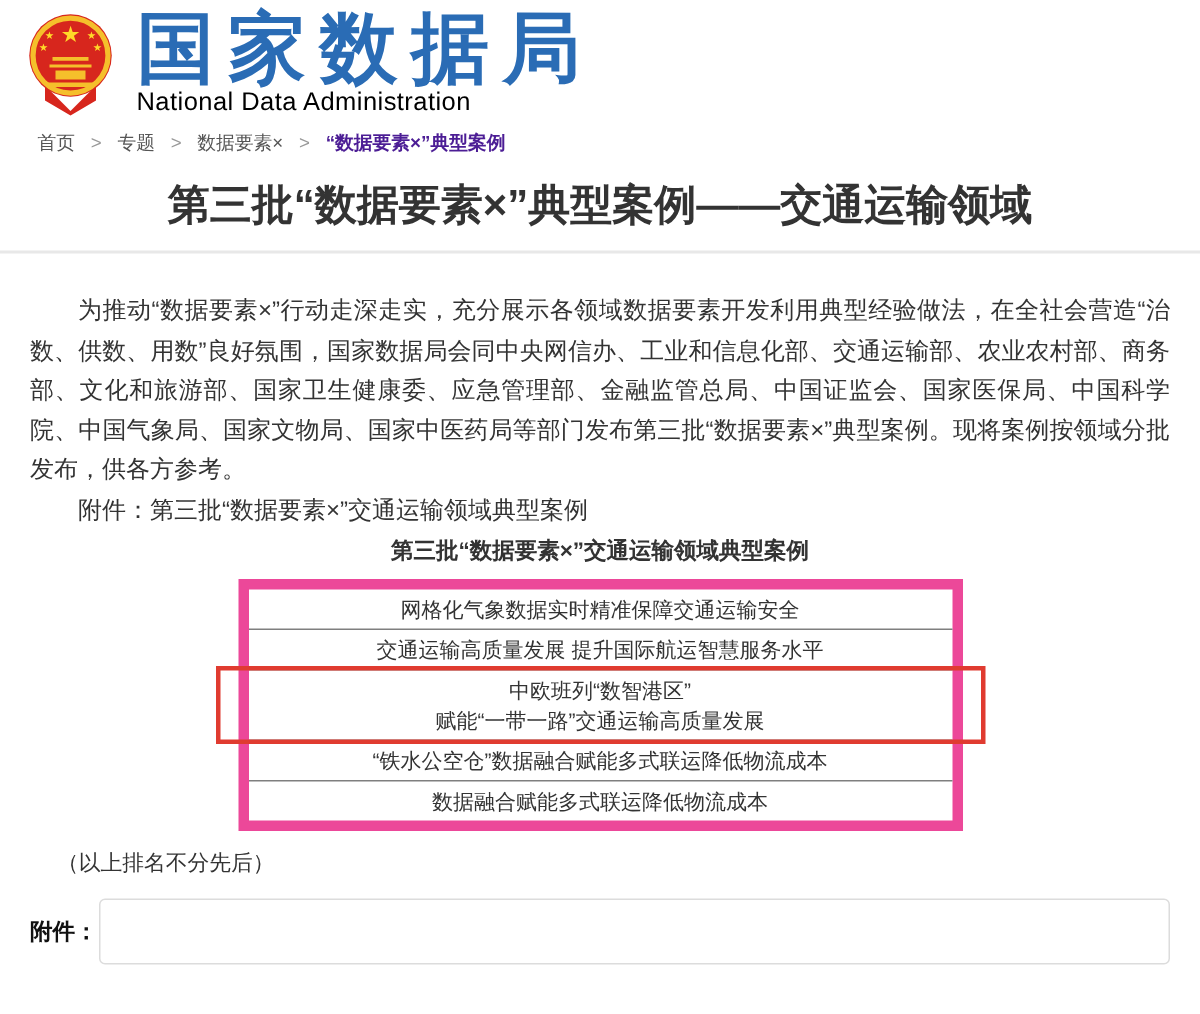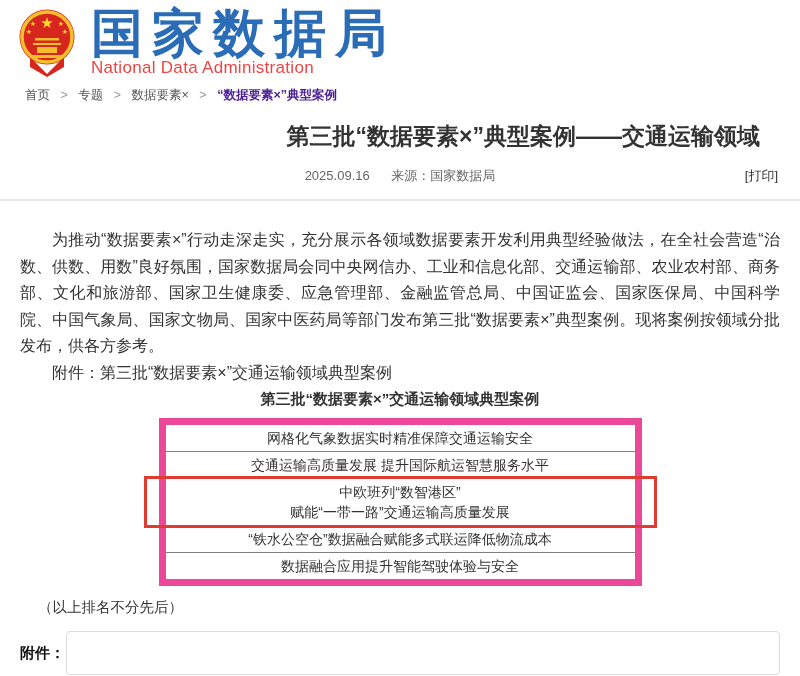--- a/index.html
+++ b/index.html
@@ -12,32 +12,32 @@
   .page { width: 800px; height: 676px; position: relative; background: #fff; }
 
   
   .site-header { display: flex; align-items: flex-start; padding: 5px 0 0 18px; }
   .logo { display: flex; align-items: flex-start; gap: 15px; cursor: pointer; }
   .logo-text { padding-top: 4px; }
   .site-name {
     font-size: 52px; font-weight: 700; color: #2a6cb5;
     letter-spacing: 9px; line-height: 48px; white-space: nowrap;
   }
-  .site-name-en { font-size: 17px; color: #ef4444; margin-top: 1px; letter-spacing: 0.3px; }
+  .site-name-en { font-size: 17px; color: #000000; margin-top: 1px; letter-spacing: 0.3px; }
 
   
   .breadcrumb { margin: 8px 0 0 25px; font-size: 12.5px; color: #555; height: 16px; }
   .bc-link { cursor: pointer; }
   .bc-sep { color: #999; margin: 0 7px; }
   .bc-current { color: #4c1d95; font-weight: 700; }
 
   
   .article-title {
-    margin: 18px 40px 0; text-align: right;
-    font-size: 23px; font-weight: 700; color: #333; line-height: 31px;
+    margin: 18px 40px 0; text-align: center;
+    font-size: 28px; font-weight: 700; color: #333; line-height: 31px;
   }
   .meta { position: relative; margin-top: 15px; text-align: center; font-size: 13px; color: #666; height: 17px; }
   .meta .date { margin-right: 18px; }
   .print-btn { position: absolute; right: 22px; top: 0; color: #333; cursor: pointer; }
   .divider { border: none; border-top: 2px solid #e8e8e8; margin-top: 15px; }
 
   
   .para {
     margin: 26px 20px 0; font-size: 16px; line-height: 26.5px;
     text-align: justify; text-indent: 2em; color: #333;
@@ -102,25 +102,20 @@
     <span class="bc-link">专题</span>
     <span class="bc-sep">&gt;</span>
     <span class="bc-link">数据要素×</span>
     <span class="bc-sep">&gt;</span>
     <span class="bc-current">“数据要素×”典型案例</span>
   </nav>
 
   <main>
     <h1 class="article-title">第三批“数据要素×”典型案例——交通运输领域</h1>
 
-    <div class="meta">
-      <span class="date">2025.09.16</span>
-      <span class="source">来源：国家数据局</span>
-      <span class="print-btn">[打印]</span>
-    </div>
 
     <hr class="divider">
 
     <p class="para">为推动“数据要素×”行动走深走实，充分展示各领域数据要素开发利用典型经验做法，在全社会营造“治数、供数、用数”良好氛围，国家数据局会同中央网信办、工业和信息化部、交通运输部、农业农村部、商务部、文化和旅游部、国家卫生健康委、应急管理部、金融监管总局、中国证监会、国家医保局、中国科学院、中国气象局、国家文物局、国家中医药局等部门发布第三批“数据要素×”典型案例。现将案例按领域分批发布，供各方参考。</p>
     <p class="para second">附件：第三批“数据要素×”交通运输领域典型案例</p>
 
     <div class="table-title">第三批“数据要素×”交通运输领域典型案例</div>
 
     <div class="case-table">
       <div class="case-row">
@@ -131,21 +126,21 @@
       </div>
       <div class="case-row highlighted">
         <div class="case-line">中欧班列“数智港区”</div>
         <div class="case-line">赋能“一带一路”交通运输高质量发展</div>
         <div class="redbox"></div>
       </div>
       <div class="case-row">
         <div class="case-line">“铁水公空仓”数据融合赋能多式联运降低物流成本</div>
       </div>
       <div class="case-row">
-        <div class="case-line">数据融合应用提升智能驾驶体验与安全</div>
+        <div class="case-line">数据融合赋能多式联运降低物流成本</div>
       </div>
     </div>
 
     <div class="note">（以上排名不分先后）</div>
 
     <div class="attachment">
       <span class="att-label">附件：</span>
       <div class="att-box">
         
       </div>

